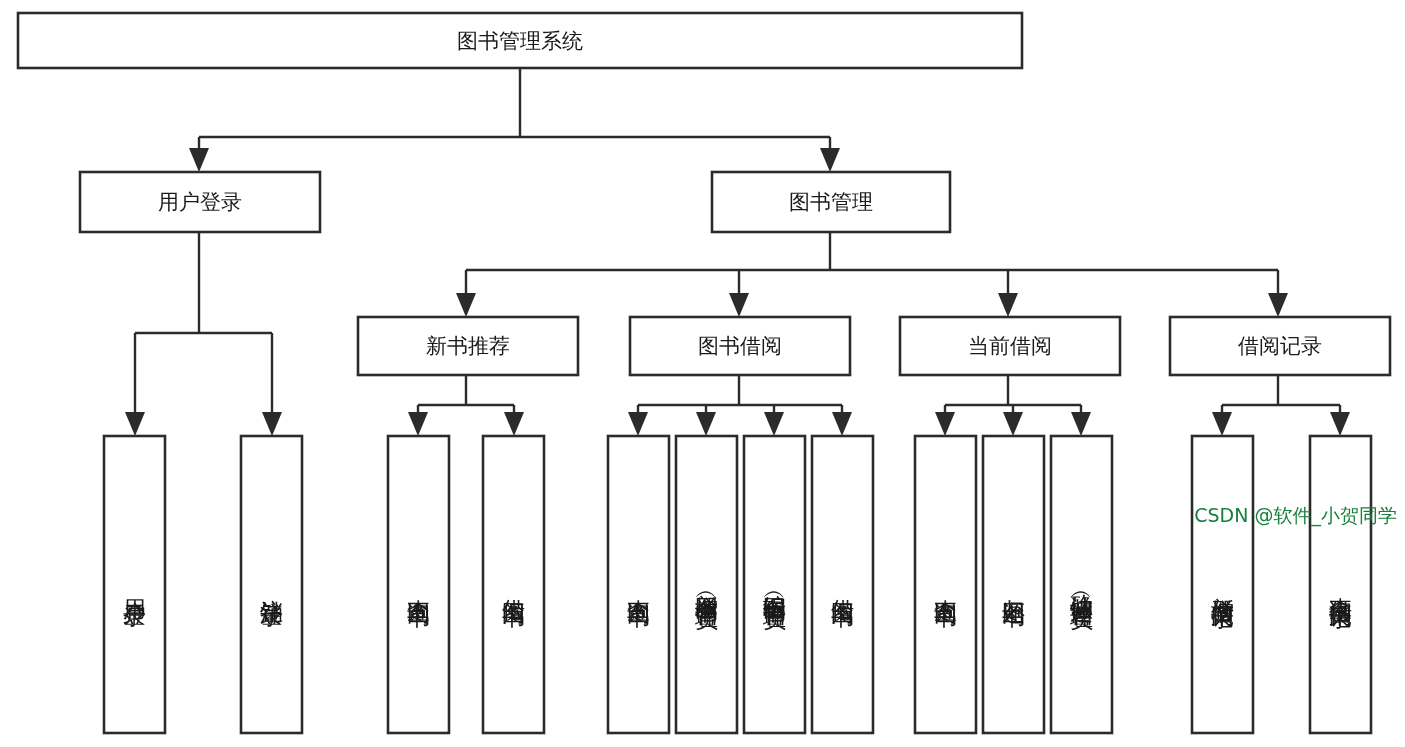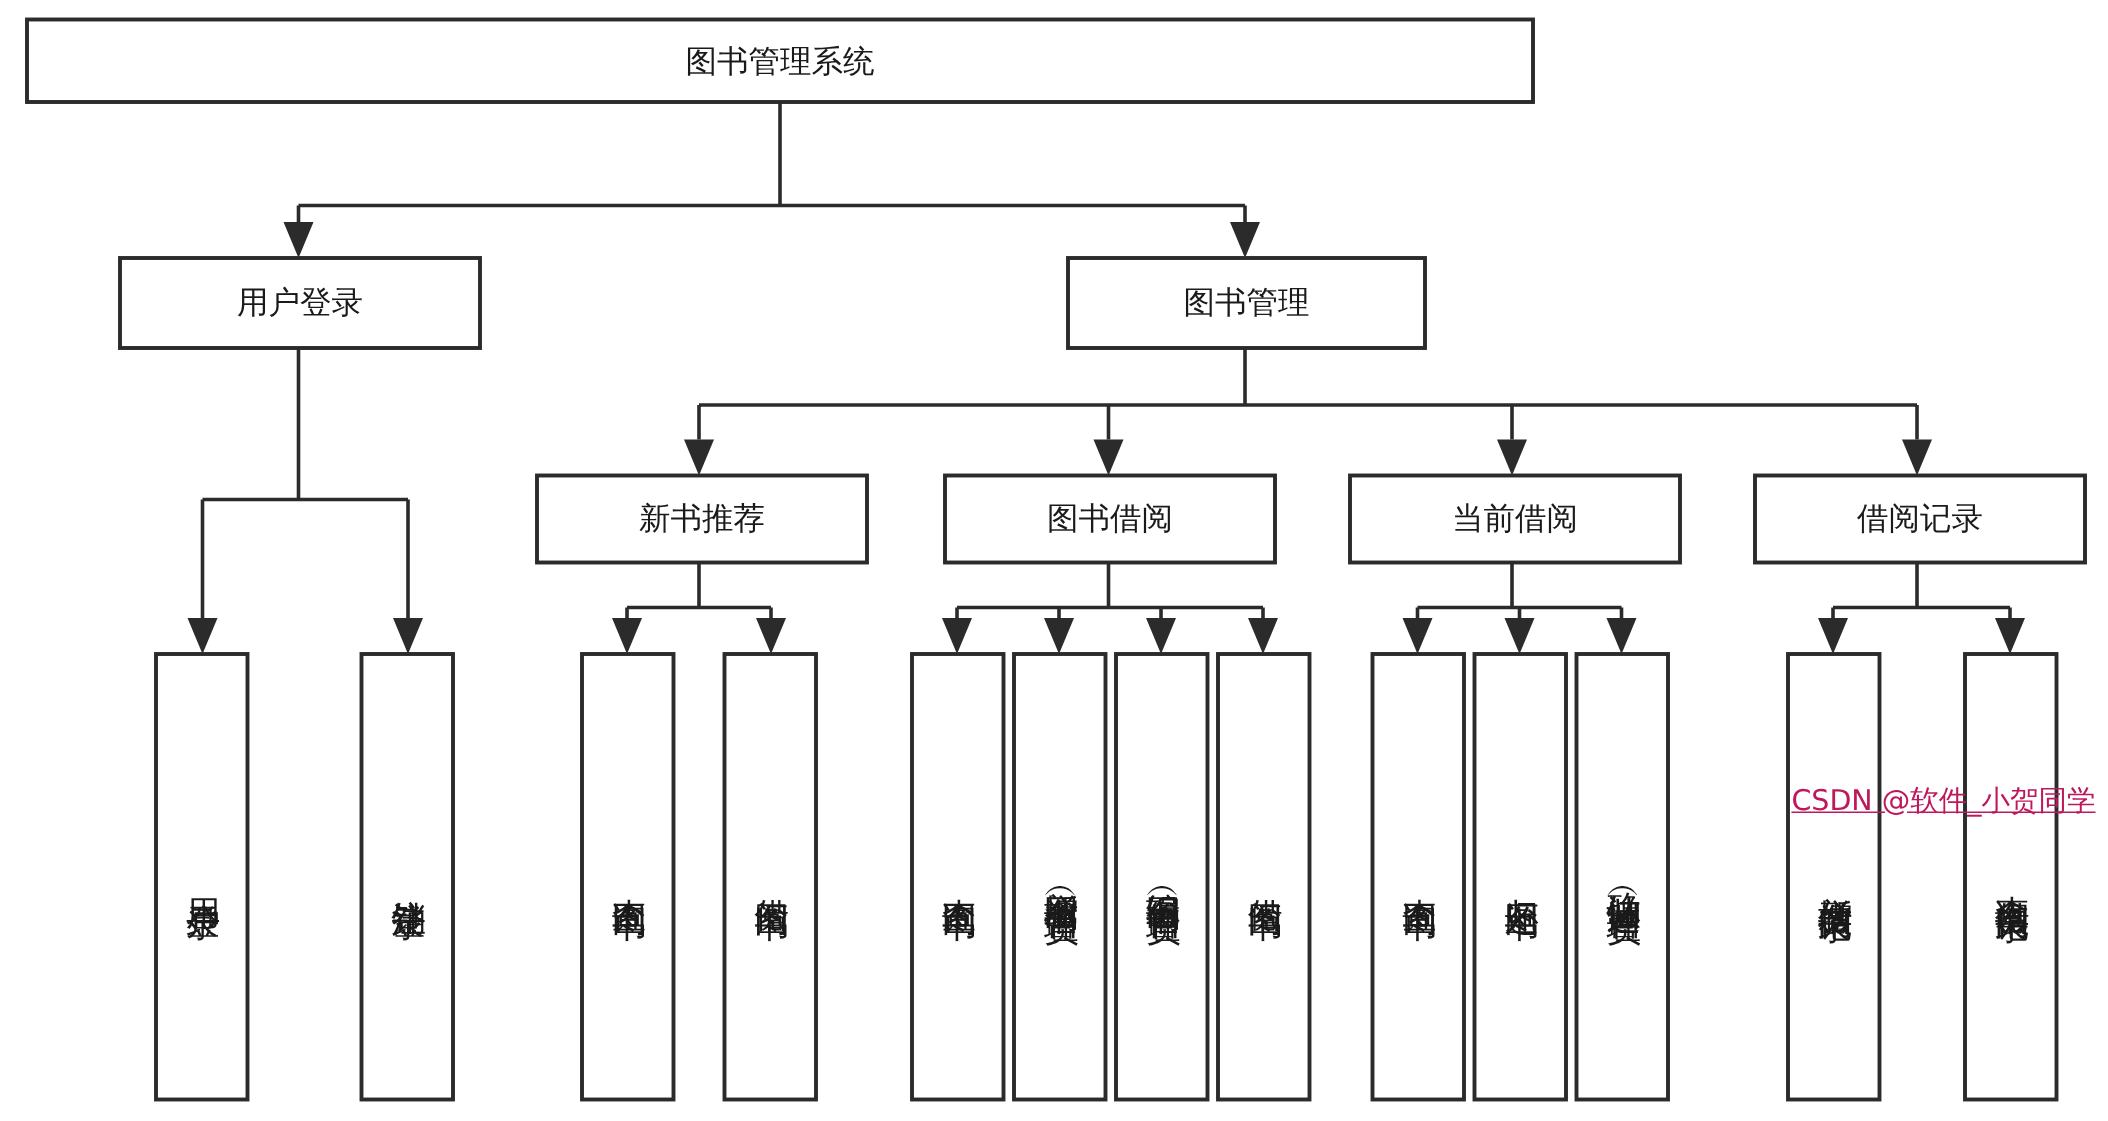--- a/index.html
+++ b/index.html
@@ -56,28 +56,27 @@
     fill: #1a1a1a;
     writing-mode: vertical-rl;
     text-orientation: upright;
     glyph-orientation-vertical: 0;
     text-anchor: middle;
     letter-spacing: 2px;
   }
   .watermark-text {
     position: absolute;
     right: 8px;
-    bottom: 0;
+    bottom: 18px;
     font-family: "DejaVu Sans", "Liberation Sans", sans-serif;
     font-size: 19px;
-    color: #be185d;
+    color: #15803d;
     white-space: nowrap;
     user-select: none;
     pointer-events: none;
-    text-decoration: underline;
   }
 </style>
 </head>
 <body>
 
 <div id="diagram-root">
 
   <svg id="tree-svg" viewBox="0 0 1405 747">
 
     <g>

